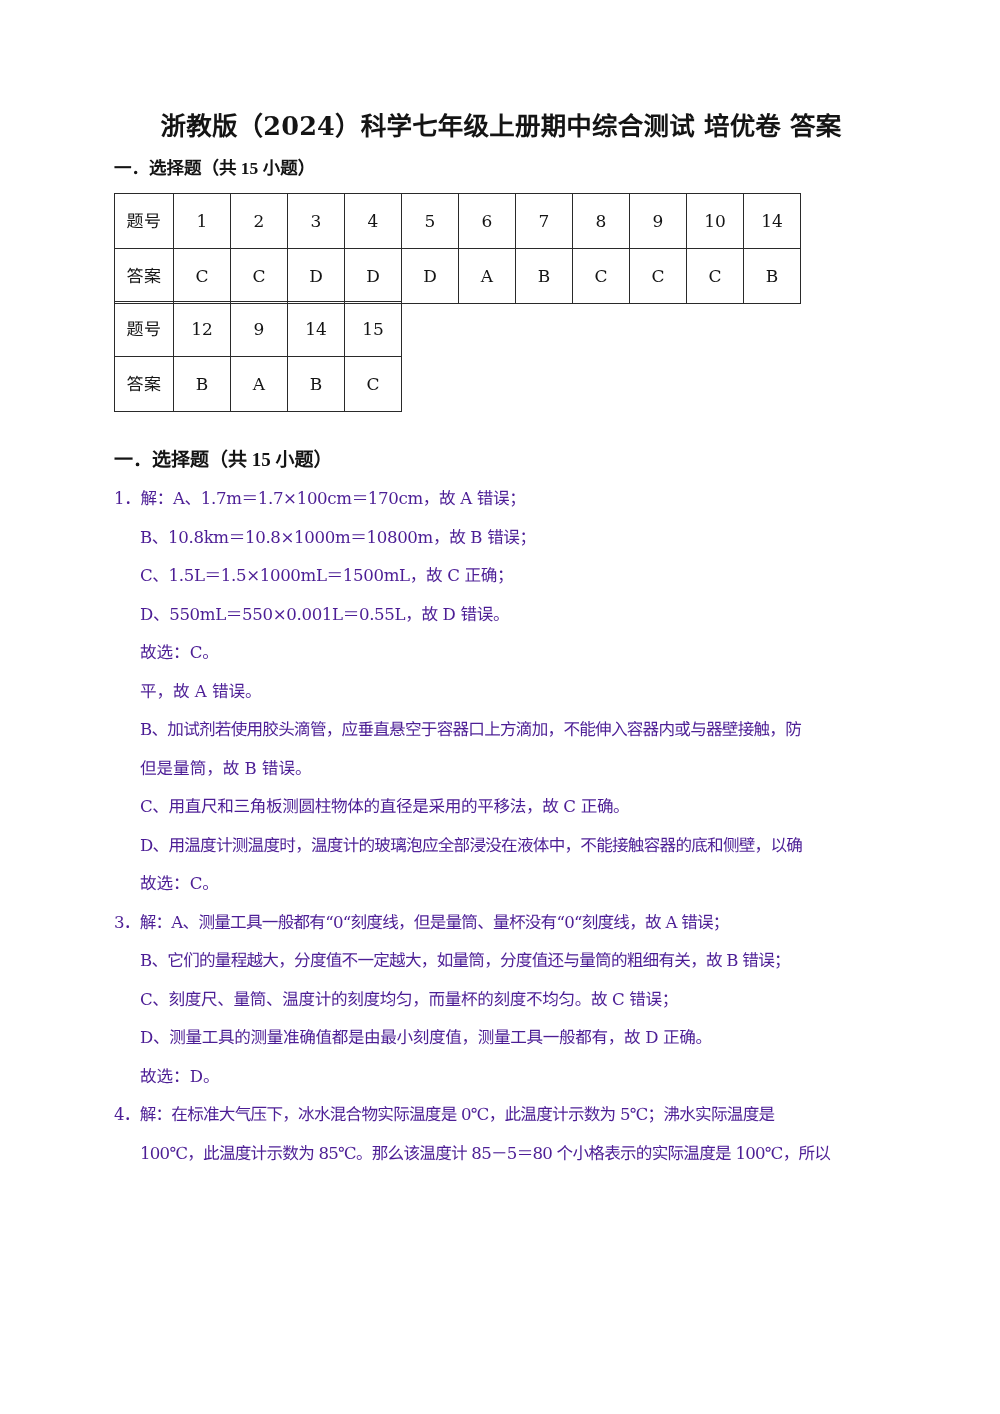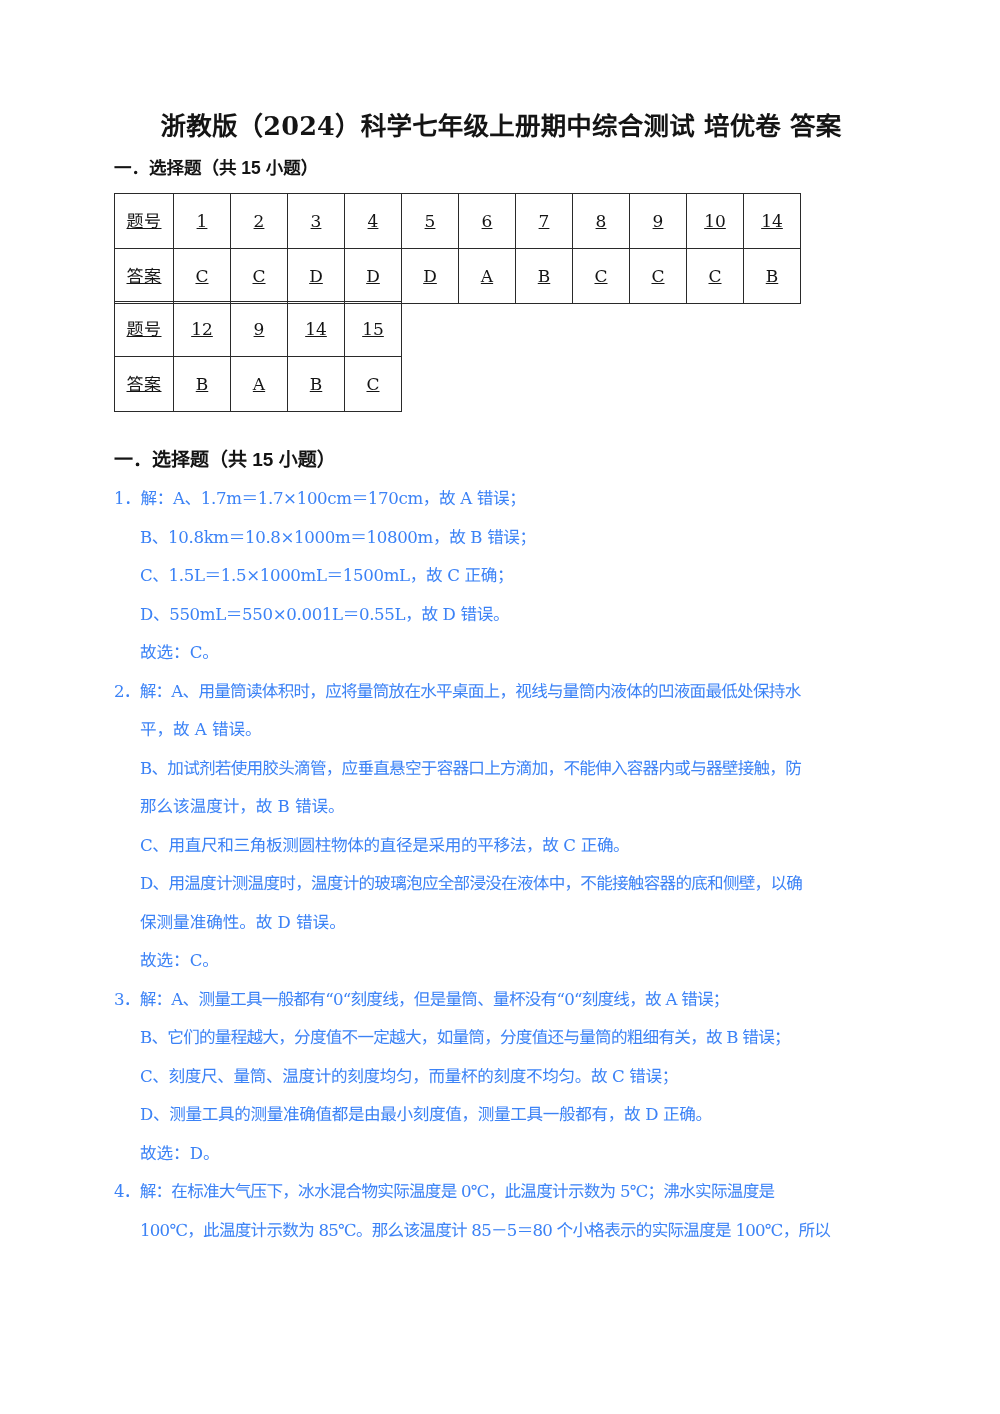--- a/index.html
+++ b/index.html
@@ -43,42 +43,41 @@
   }
 
   
   .section-heading {
     position: absolute;
     left: 113px;
     font-size: 17.5px;
     font-weight: bold;
     line-height: 1.2;
     white-space: nowrap;
-    font-family: Liberation Sans, sans-serif;
+    font-family: Liberation Serif, serif;
   }
   .section-heading.h-table { top: 158px; }
   .section-heading.h-solutions { top: 449px; font-size: 19px; }
 
   
   .ans-table {
     position: absolute;
     border-collapse: collapse;
     table-layout: fixed;
     font-size: 17px;
     font-family: "DejaVu Serif", "Liberation Serif", serif;
   }
   .ans-table td {
     border: 1.6px solid #2a2a2a;
     text-align: center;
     vertical-align: middle;
     padding: 0;
     height: 54px;
     font-size: 17px;
     line-height: 1.1;
-    text-decoration: underline;
   }
   .ans-table td.lbl {
     font-size: 17px;
     letter-spacing: 0.5px;
   }
 
   #table-main { left: 113px; top: 193px; }
   #table-main td.lbl { width: 58px; }
   #table-main td.cell { width: 56px; }
 
@@ -92,21 +91,21 @@
     left: 113px;
     top: 480px;
     width: 790px;
   }
   .sol-line {
     font-size: 16.6px;
     line-height: 38.5px;
     height: 38.5px;
     white-space: nowrap;
     font-family: "DejaVu Serif", "Liberation Serif", serif;
-    color: #3b82f6;
+    color: #4c1d95;
     letter-spacing: -0.05px;
   }
   .sol-line.lead { text-indent: 0px; }
   .sol-line.cont { padding-left: 26px; }
   .sol-line.wide { letter-spacing: -0.35px; }
   .sol-line.wider { letter-spacing: -0.75px; }
 </style>
 </head>
 <body>
 
@@ -169,27 +168,25 @@
   </table>
 
   <div class="section-heading h-solutions">一．选择题（共 15 小题）</div>
 
   <div class="solutions" id="solutions-body">
       <div class="sol-line lead wide">1．解：A、1.7m＝1.7×100cm＝170cm，故 A 错误；</div>
       <div class="sol-line cont wide">B、10.8km＝10.8×1000m＝10800m，故 B 错误；</div>
       <div class="sol-line cont wide">C、1.5L＝1.5×1000mL＝1500mL，故 C 正确；</div>
       <div class="sol-line cont wide">D、550mL＝550×0.001L＝0.55L，故 D 错误。</div>
       <div class="sol-line cont">故选：C。</div>
-      <div class="sol-line lead wider">2．解：A、用量筒读体积时，应将量筒放在水平桌面上，视线与量筒内液体的凹液面最低处保持水</div>
       <div class="sol-line cont">平，故 A 错误。</div>
       <div class="sol-line cont wider">B、加试剂若使用胶头滴管，应垂直悬空于容器口上方滴加，不能伸入容器内或与器壁接触，防</div>
-      <div class="sol-line cont">那么该温度计，故 B 错误。</div>
+      <div class="sol-line cont">但是量筒，故 B 错误。</div>
       <div class="sol-line cont wide">C、用直尺和三角板测圆柱物体的直径是采用的平移法，故 C 正确。</div>
       <div class="sol-line cont wider">D、用温度计测温度时，温度计的玻璃泡应全部浸没在液体中，不能接触容器的底和侧壁，以确</div>
-      <div class="sol-line cont">保测量准确性。故 D 错误。</div>
       <div class="sol-line cont">故选：C。</div>
       <div class="sol-line lead wider">3．解：A、测量工具一般都有“0“刻度线，但是量筒、量杯没有“0“刻度线，故 A 错误；</div>
       <div class="sol-line cont wider">B、它们的量程越大，分度值不一定越大，如量筒，分度值还与量筒的粗细有关，故 B 错误；</div>
       <div class="sol-line cont wide">C、刻度尺、量筒、温度计的刻度均匀，而量杯的刻度不均匀。故 C 错误；</div>
       <div class="sol-line cont wide">D、测量工具的测量准确值都是由最小刻度值，测量工具一般都有，故 D 正确。</div>
       <div class="sol-line cont">故选：D。</div>
       <div class="sol-line lead wider">4．解：在标准大气压下，冰水混合物实际温度是 0℃，此温度计示数为 5℃；沸水实际温度是</div>
       <div class="sol-line cont wider">100℃，此温度计示数为 85℃。那么该温度计 85－5＝80 个小格表示的实际温度是 100℃，所以</div>
     </div>
 

